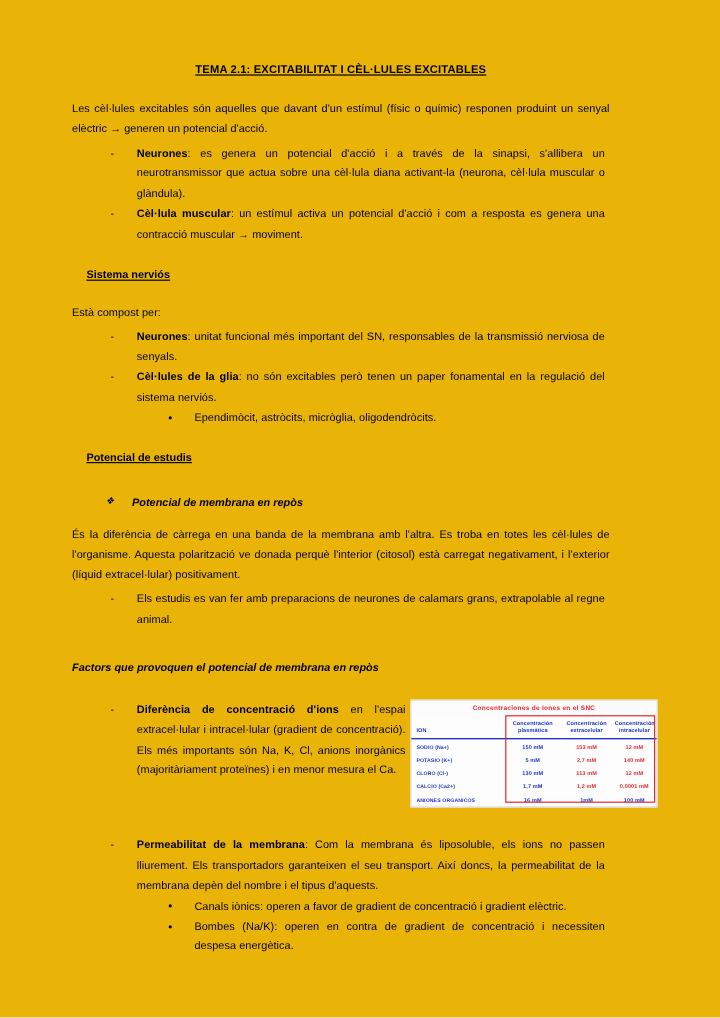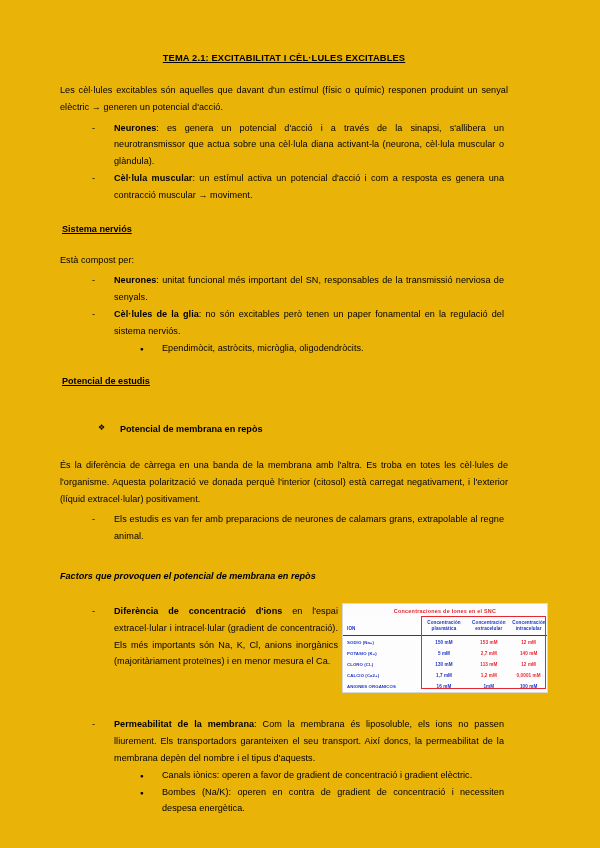--- a/index.html
+++ b/index.html
@@ -38,21 +38,21 @@
     line-height: 1.85;
     text-align: justify;
     margin: 0 0 2px 0;
     letter-spacing: 0.05px;
   }
 
   .section-head {
     font-size: 9.1px;
     font-weight: bold;
     text-decoration: underline;
-    margin: 17px 0 0 2px;
+    margin: 17px 0 0 12px;
     line-height: 1.85;
   }
 
   .spacer-sm { height: 14px; }
   .spacer-xs { height: 7px; }
   .spacer-md { height: 19px; }
 
   ul.lvl1 {
     list-style: none;
     margin: 4px;
@@ -92,22 +92,23 @@
     content: "\25CF";
     position: absolute;
     left: 2px;
     top: 0;
     font-size: 6.2px;
     line-height: 2.9;
   }
 
   ul.diamond {
     list-style: none;
-    margin: 12px;
+    margin: 2px;
     padding: 0 0 0 26px;
+    font-style: italic;
   }
   ul.diamond > li {
     position: relative;
     font-size: 9.1px;
     font-weight: bold;
     line-height: 1.85;
     padding-left: 22px;
   }
   ul.diamond > li::before {
     content: "\2756";

